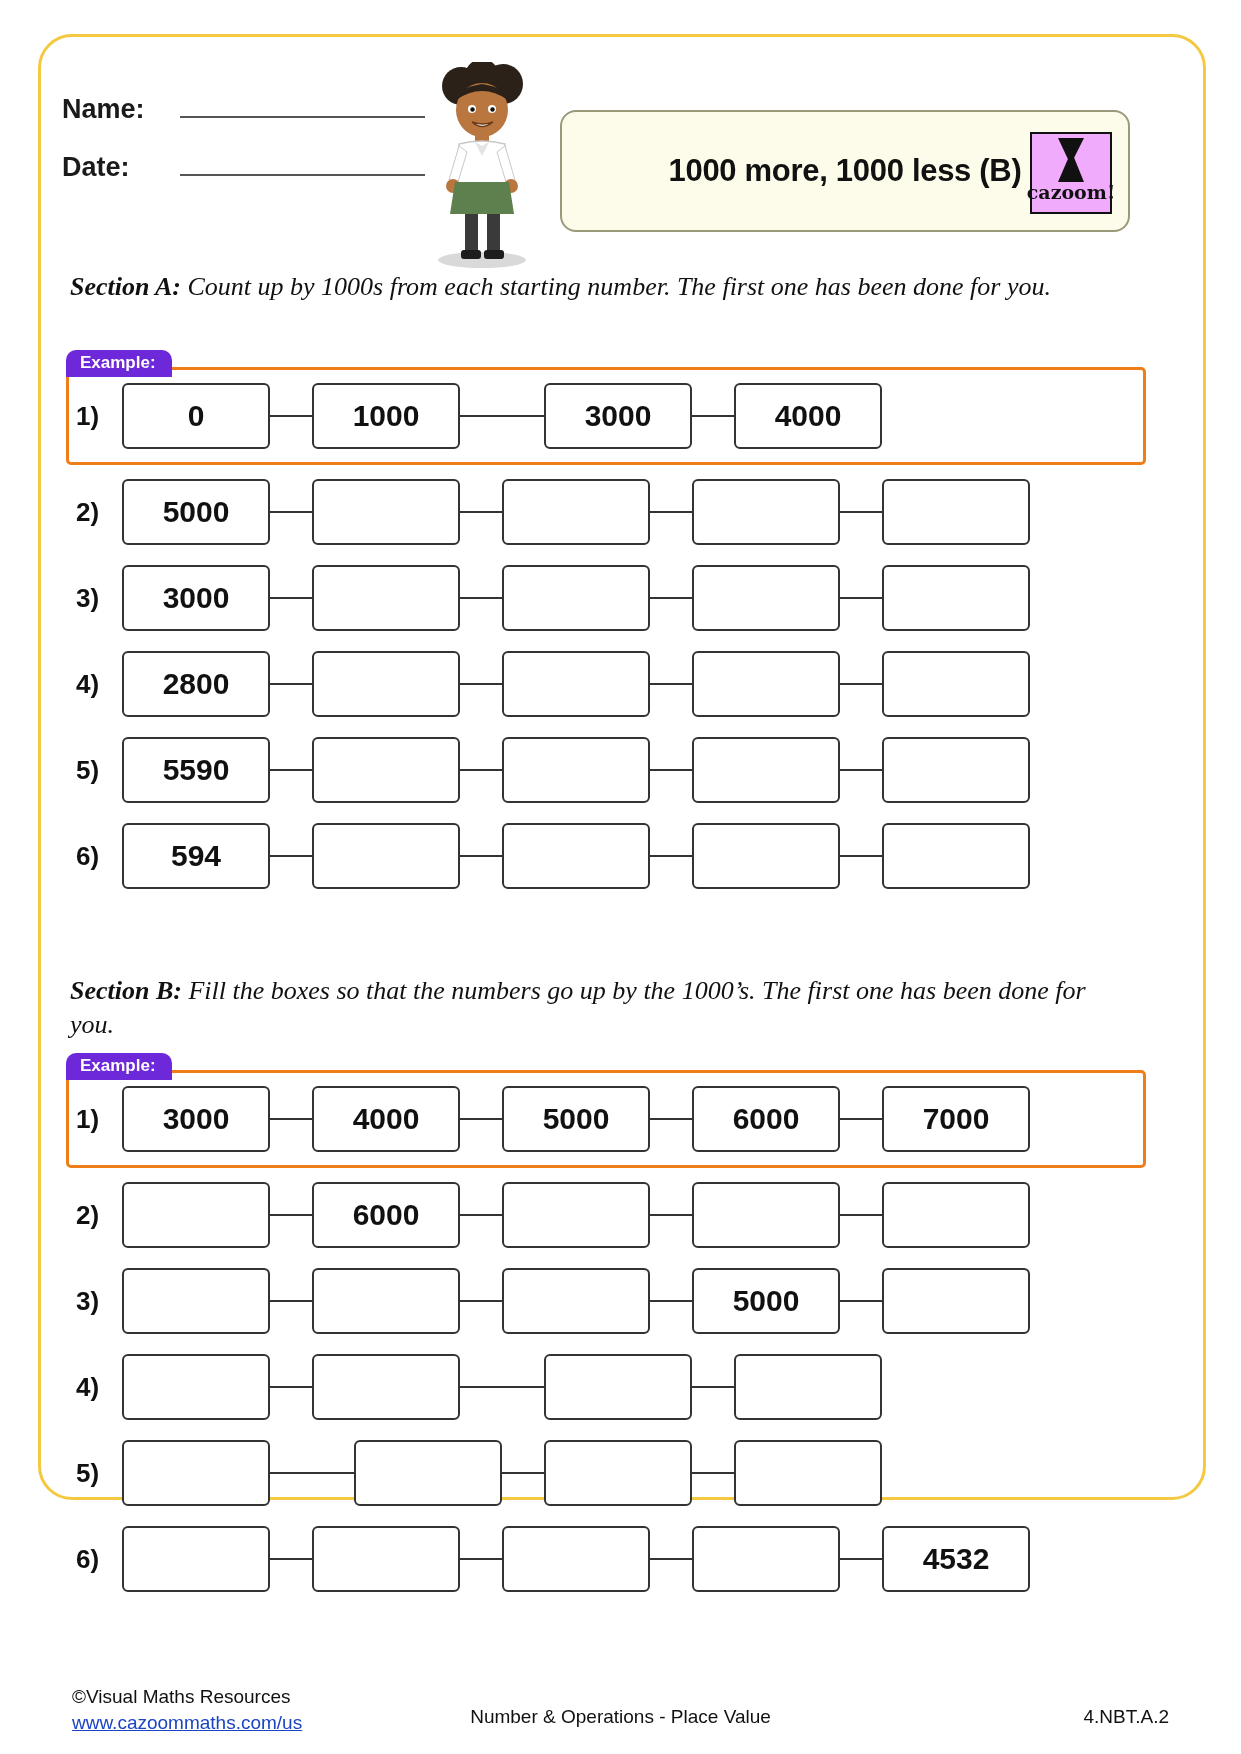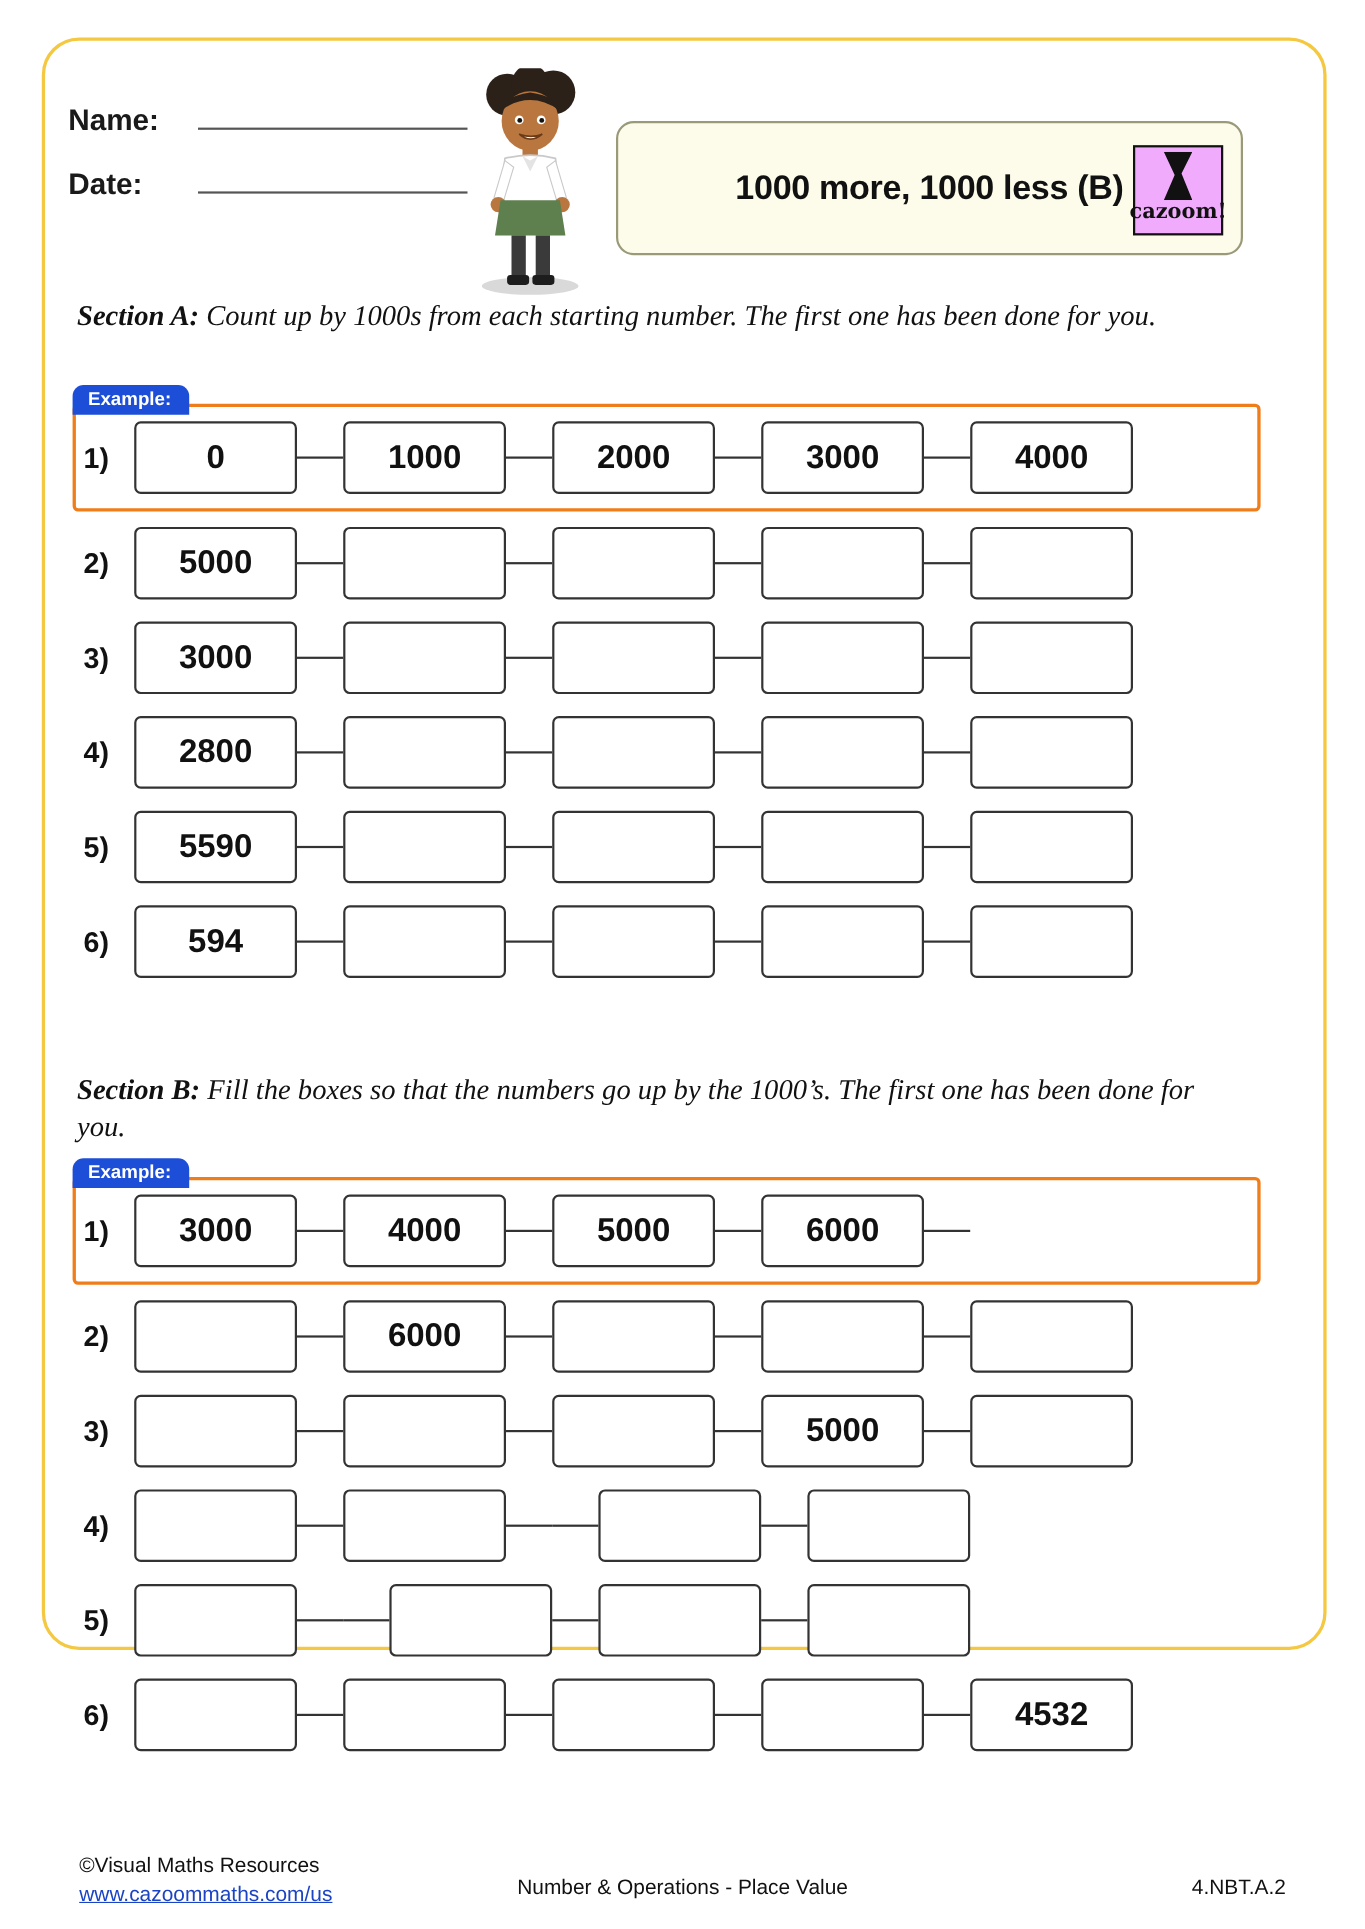--- a/index.html
+++ b/index.html
@@ -152,21 +152,21 @@
     border: 3px solid #ef7d1a;
     border-radius: 5px;
     box-sizing: border-box;
   }
   #exA { top: 355px; }
   #exB { top: 1058px; }
   .example-tab {
     position: absolute;
     left: -3px;
     top: -20px;
-    background: #1d4ed8;
+    background: #6d28d9;
     color: #ffffff;
     font-size: 17px;
     font-weight: bold;
     padding: 3px 16px 4px 14px;
     border-radius: 10px 10px 0 0;
   }
 
   
   .row {
     position: absolute;
@@ -307,21 +307,20 @@
   <div class="example-wrap" id="exA">
     <span class="example-tab">Example:</span>
   </div>
 
   <div class="row" style="top:369px;">
     <span class="row-num">1)</span>
     <span class="cell">0</span>
     <span class="connector"></span>
     <span class="cell">1000</span>
     <span class="connector"></span>
-    <span class="cell">2000</span>
     <span class="connector"></span>
     <span class="cell">3000</span>
     <span class="connector"></span>
     <span class="cell">4000</span>
   </div>
 
   <div class="row" style="top:465px;">
     <span class="row-num">2)</span>
     <span class="cell">5000</span>
     <span class="connector"></span>
@@ -398,20 +397,21 @@
   <div class="row" style="top:1072px;">
     <span class="row-num">1)</span>
     <span class="cell">3000</span>
     <span class="connector"></span>
     <span class="cell">4000</span>
     <span class="connector"></span>
     <span class="cell">5000</span>
     <span class="connector"></span>
     <span class="cell">6000</span>
     <span class="connector"></span>
+    <span class="cell">7000</span>
   </div>
 
   <div class="row" style="top:1168px;">
     <span class="row-num">2)</span>
     <span class="cell"></span>
     <span class="connector"></span>
     <span class="cell">6000</span>
     <span class="connector"></span>
     <span class="cell"></span>
     <span class="connector"></span>

